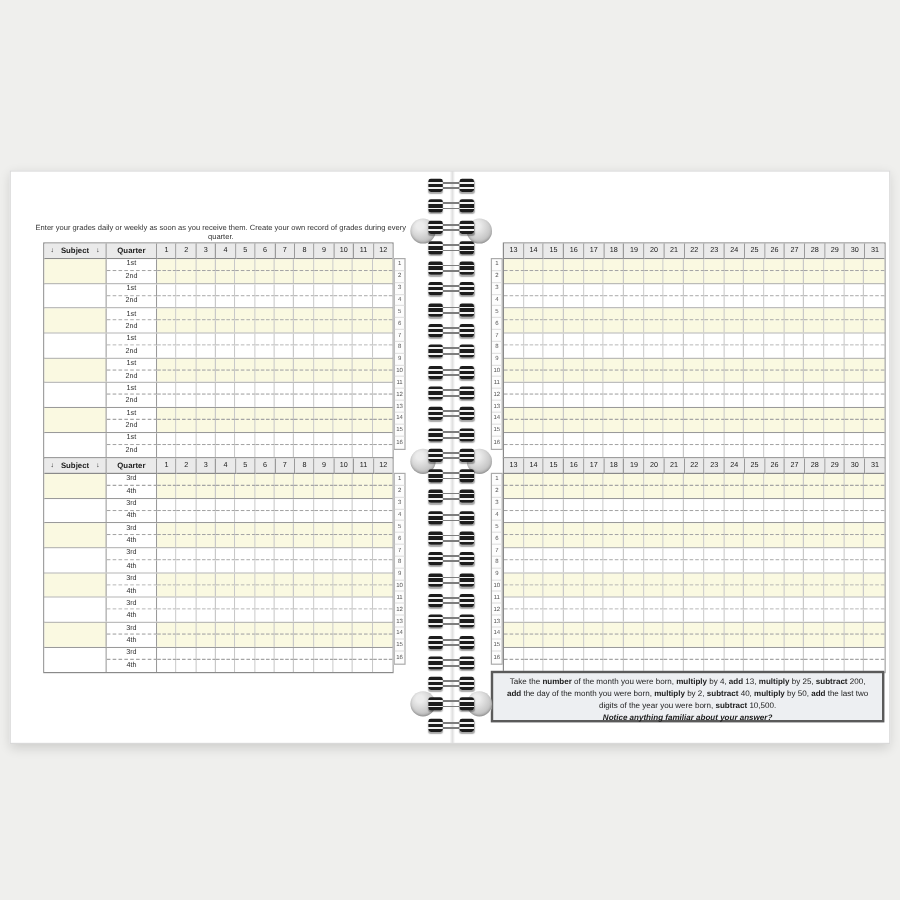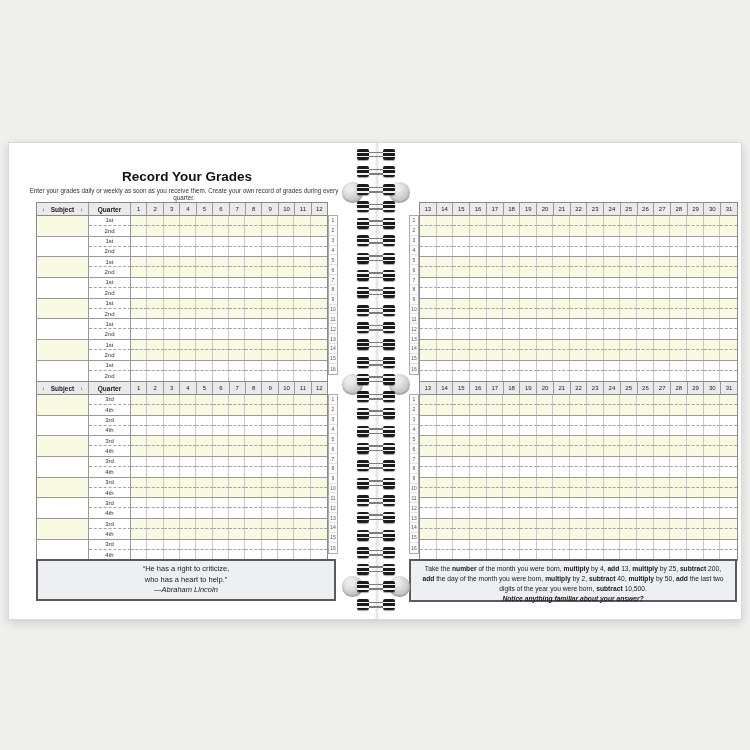--- a/index.html
+++ b/index.html
@@ -98,21 +98,20 @@
     box-shadow:inset 0 -1px 2px rgba(0,0,0,0.25), 0 1px 1px rgba(255,255,255,0.8);
     z-index:4;
   }
 </style>
 </head>
 <body>
 
 <div class="sheet">
   <div class="gutter-seam"></div>
 
-  <div class="page-title">Record Your Grades</div>
   <div class="page-subtitle">Enter your grades daily or weekly as soon as you receive them. Create your own record of grades during every quarter.</div>
 
   <div class="gtable" style="left:27px; top:59px;">
       <div class="tmain" style="width: 292px;">
         <div class="thead">
           <div class="th subject" style="width: 52px;">
             <div class="sort-arrow">↓</div>
             <div class="">Subject</div>
             <div class="sort-arrow">↓</div>
           </div>
@@ -1376,25 +1375,20 @@
           <div class="cell band-w"></div>
           <div class="cell band-w"></div>
           <div class="cell band-w"></div>
           <div class="cell band-w"></div>
           <div class="cell band-w"></div>
           <div class="cell band-w lastcol"></div>
         </div>
       </div>
     </div>
 
-  <div class="quote-box">
-    <div>“He has a right to criticize,</div>
-    <div>who has a heart to help.”</div>
-    <div class="quote-attr">—Abraham Lincoln</div>
-  </div>
 
   <div class="trick-box">
     <span><span>Take the </span><b>number</b><span> of the month you were born, </span><b>multiply</b><span> by 4, </span><b>add</b><span> 13, </span><b>multiply</b><span> by 25, </span><b>subtract</b><span> 200, </span><b>add</b><span> the day of the month you were born, </span><b>multiply</b><span> by 2, </span><b>subtract</b><span> 40, </span><b>multiply</b><span> by 50, </span><b>add</b><span> the last two digits of the year you were born, </span><b>subtract</b><span> 10,500.</span></span>
     <div class="trick-question">Notice anything familiar about your answer?</div>
   </div>
 </div>
 
 <div class="notch" style="left:342px; top:182px;"></div>
 <div class="notch" style="left:389px; top:182px;"></div>
 <div class="notch" style="left:342px; top:374px;"></div>

